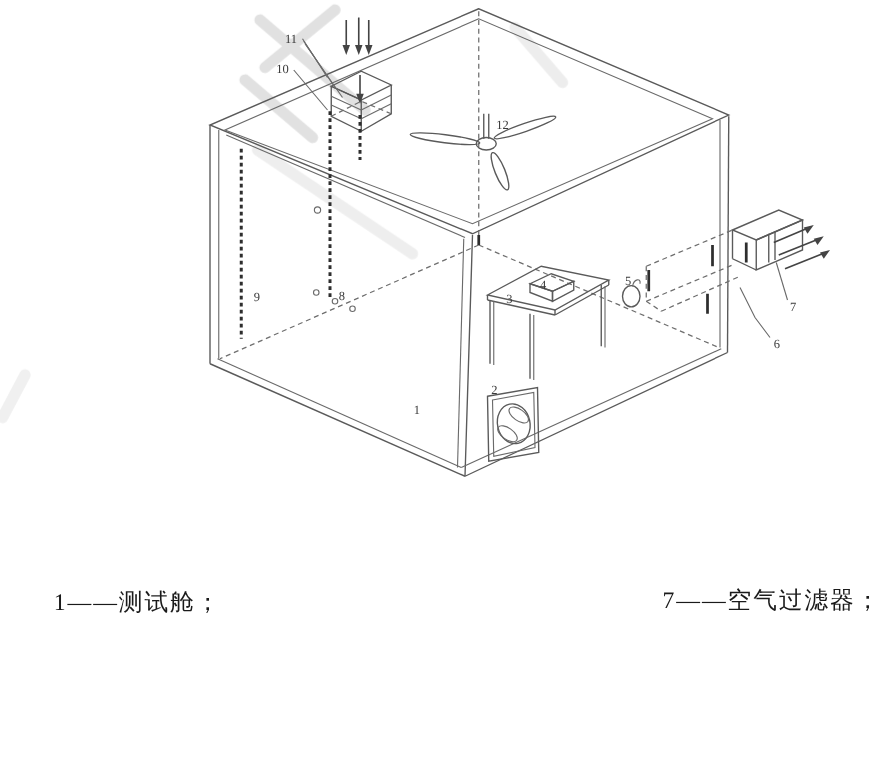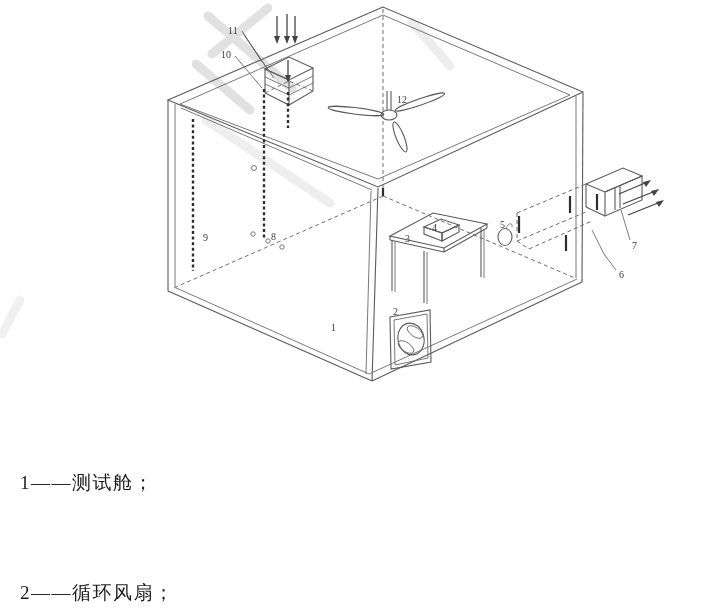--- a/index.html
+++ b/index.html
@@ -23,21 +23,21 @@
   .legend-col{
     position:absolute;
     color:#1a1a1a;
     font-size:19px;
     line-height:36.8px;
     letter-spacing:1.5px;
     white-space:pre;
   }
   .legend-col.left{left:20px;top:391px;}
   .legend-col.right{left:494px;top:389px;}
-  .legend-item{height:36.8px;}
+  .legend-item{height:36.8px;margin-left:23px;}
   .legend-item .num{display:inline-block;}
   .legend-col.right .legend-item .num{min-width:24px;text-align:right;}
 </style>
 </head>
 <body>
 
 <div class="page">
 
   <svg class="diagram" width="714" height="394" viewBox="0 0 714 394">
 
@@ -205,27 +205,27 @@
       <text class="callout" x="271" y="240">8</text>
       <text class="callout" x="203" y="241">9</text>
       <text class="callout" x="221" y="58">10</text>
       <text class="callout" x="228" y="34">11</text>
       <text class="callout" x="397" y="103">12</text>
     </g>
   </svg>
 
   <div class="legend-col left">
     <div class="legend-item"><span class="num">1</span><span class="lab">——测试舱；</span></div>
-    <div class="legend-item"><span class="num">2</span><span class="lab">——循环风扇；</span></div>
     
     
     
     
   </div>
 
   <div class="legend-col right">
+    <div class="legend-item"><span class="num">7</span><span class="lab">——空气过滤器；</span></div>
     
     
     
     
   </div>
 
 </div>
 
 </body></html>

